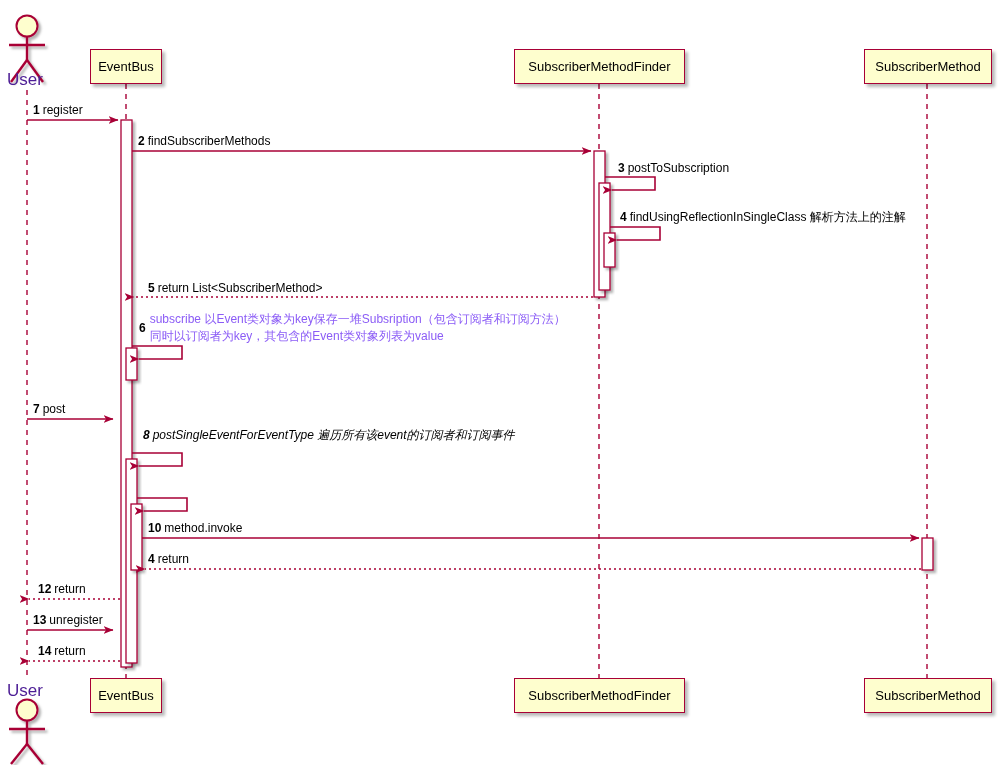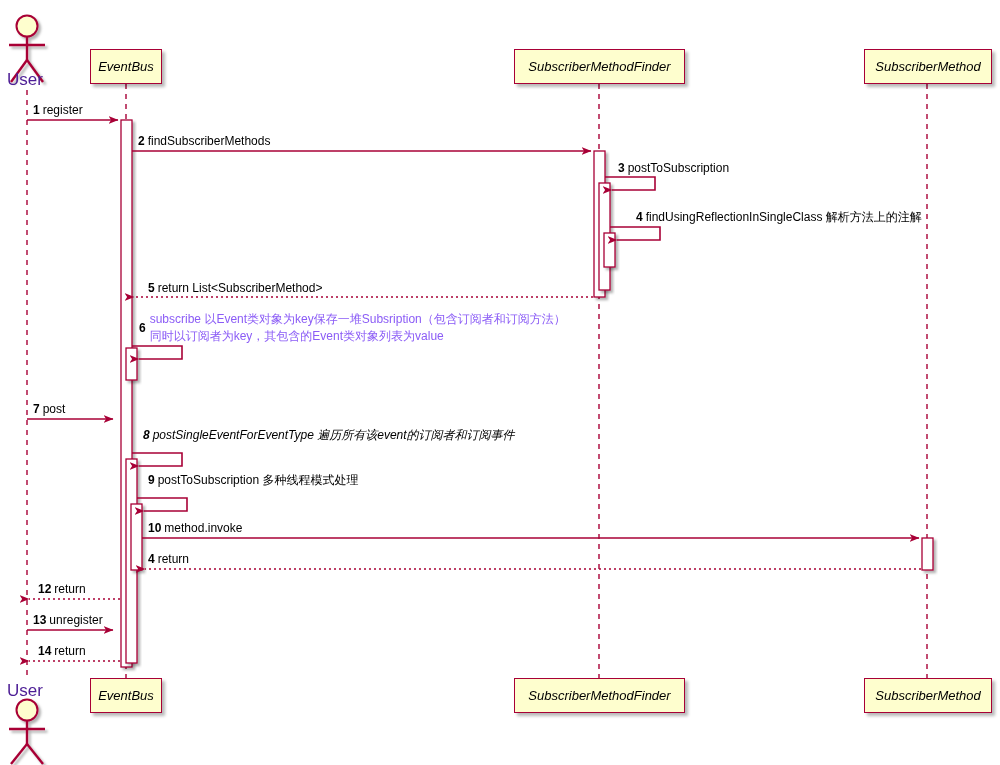--- a/index.html
+++ b/index.html
@@ -29,21 +29,20 @@
     background: #FEFECE;
     border: 1.5px solid #A80036;
     box-shadow: 3px 3px 3px rgba(0,0,0,0.28);
     display: flex;
     align-items: center;
     justify-content: center;
     color: #000000;
     font-size: 13px;
     white-space: nowrap;
     padding: 0 9px;
-    font-style: italic;
   }
 
   
   .msg {
     position: absolute;
     font-size: 12px;
     color: #000000;
     white-space: nowrap;
     line-height: 15px;
   }
@@ -171,21 +170,21 @@
   </div>
 
   <div class="msg" style="left:138px; top:134px;">
     <span class="num">2</span><span>findSubscriberMethods</span>
   </div>
 
   <div class="msg" style="left:618px; top:161px;">
     <span class="num">3</span><span>postToSubscription</span>
   </div>
 
-  <div class="msg" style="left:636px; top:210px;">
+  <div class="msg" style="left:620px; top:210px;">
     <span class="num">4</span><span>findUsingReflectionInSingleClass 解析方法上的注解</span>
   </div>
 
   <div class="msg" style="left:148px; top:281px;">
     <span class="num">5</span><span>return List&lt;SubscriberMethod&gt;</span>
   </div>
 
   <div style="position:absolute; left:139px; top:311px; display:flex; align-items:center;">
     <span style="font-size:12px; font-weight:bold; color:#000; margin-right:4px;">6</span>
     <span style="font-size:12px; color:#8b5cf6; line-height:17px; white-space:pre;">subscribe 以Event类对象为key保存一堆Subsription（包含订阅者和订阅方法）
@@ -193,23 +192,20 @@
   </div>
 
   <div class="msg" style="left:33px; top:402px;">
     <span class="num">7</span><span>post</span>
   </div>
 
   <div class="msg" style="left:143px; top:428px;font-style:italic;">
     <span class="num">8</span><span>postSingleEventForEventType 遍历所有该event的订阅者和订阅事件</span>
   </div>
 
-  <div class="msg" style="left:148px; top:473px;">
-    <span class="num">9</span><span>postToSubscription 多种线程模式处理</span>
-  </div>
 
   <div class="msg" style="left:148px; top:521px;">
     <span class="num">10</span><span>method.invoke</span>
   </div>
 
   <div class="msg" style="left:148px; top:552px;">
     <span class="num">4</span><span>return</span>
   </div>
 
   <div class="msg" style="left:38px; top:582px;">

